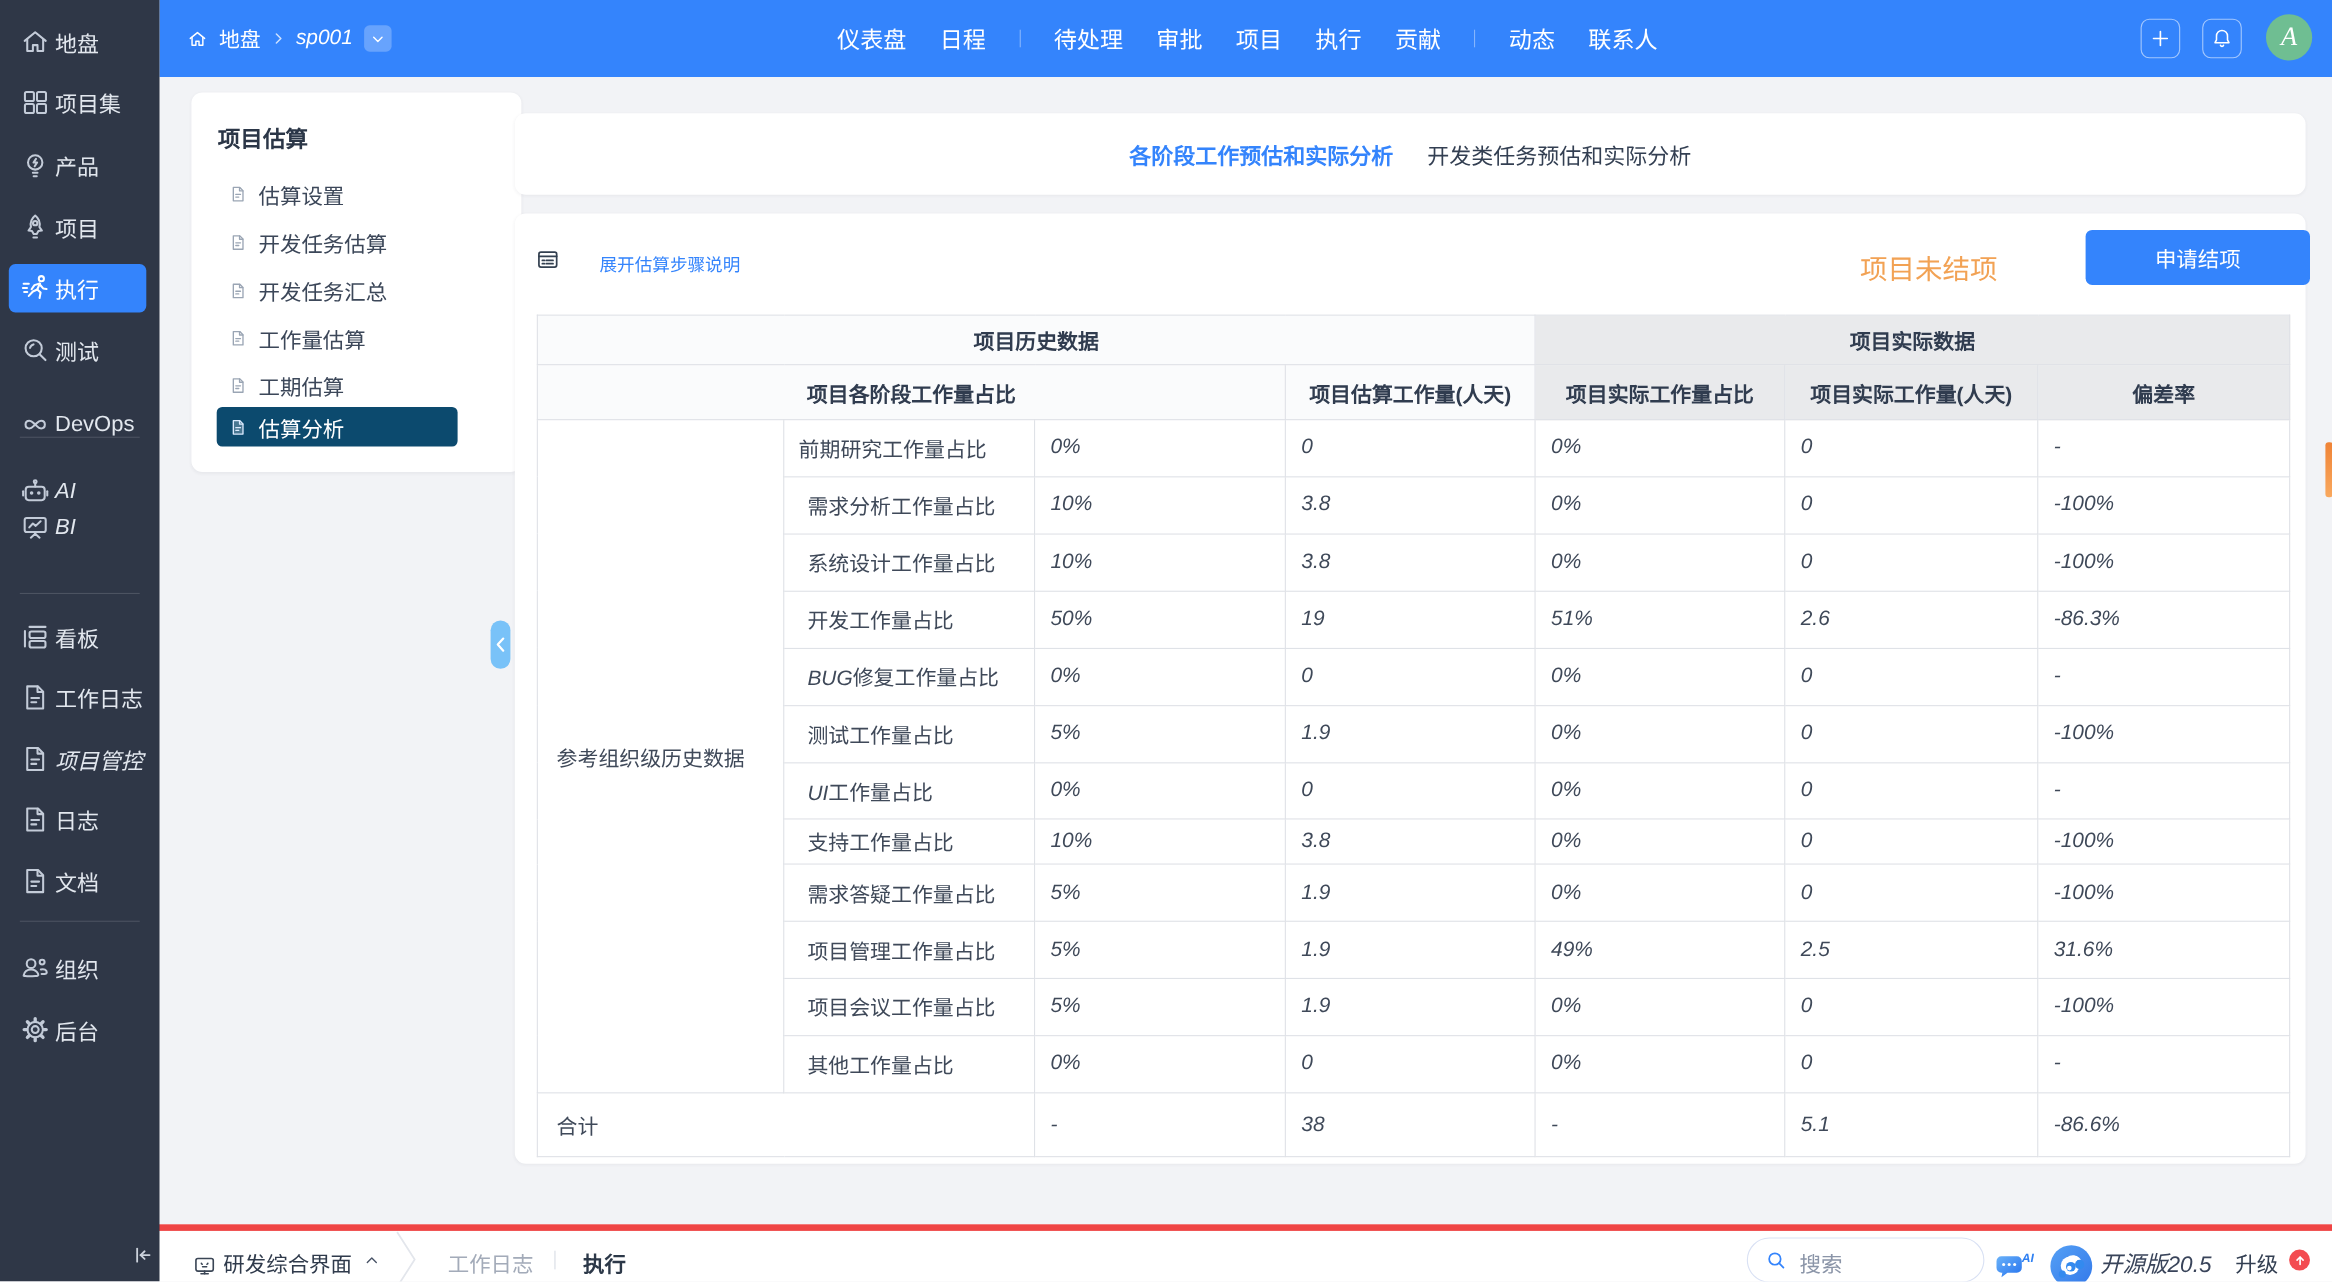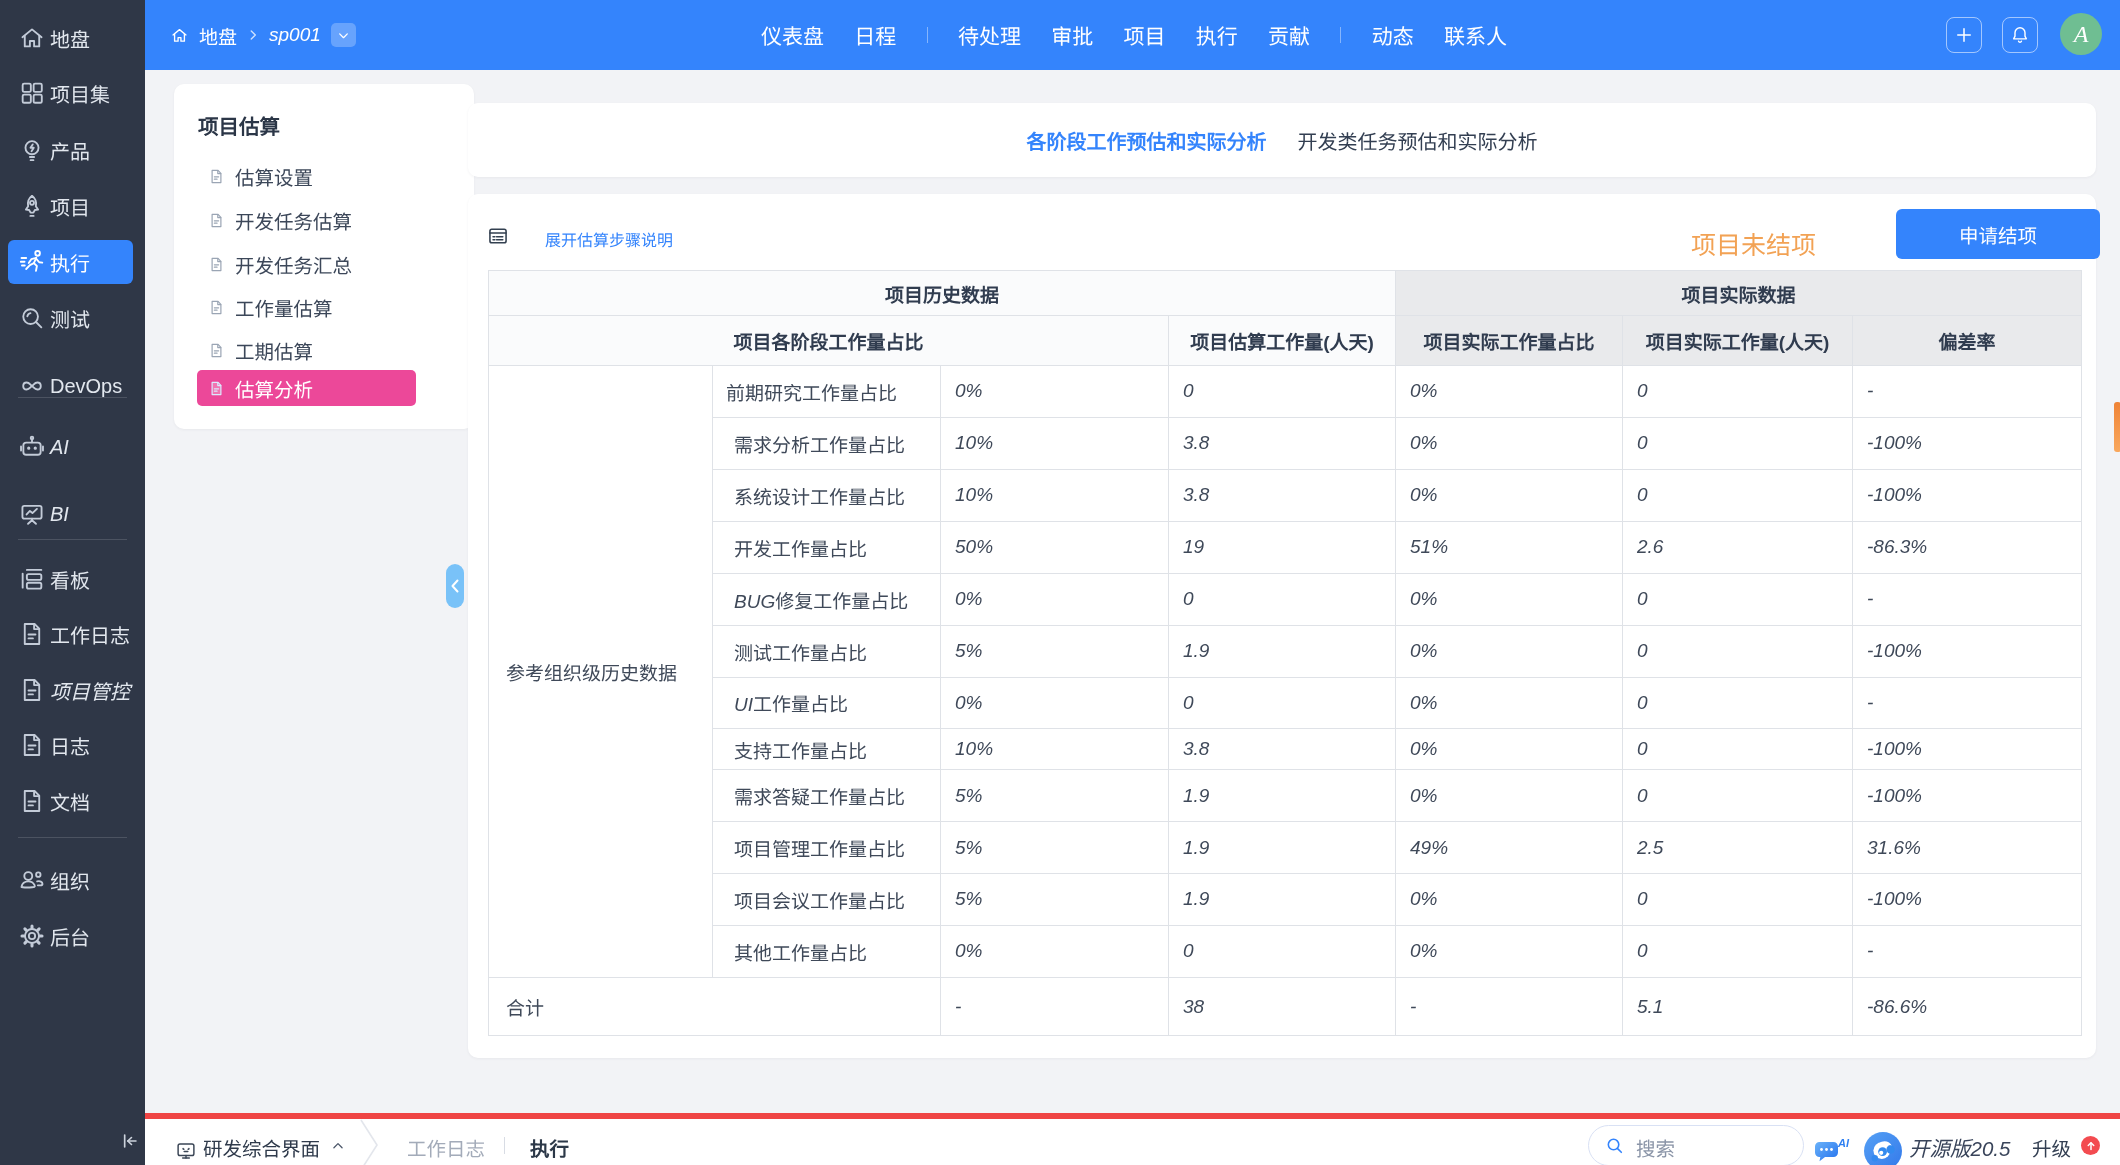--- a/index.html
+++ b/index.html
@@ -23,23 +23,23 @@
 .tb-btn { position:absolute; top:17px; width:36px; height:36px; border:1px solid rgba(255,255,255,0.55); border-radius:8px; }
 #avatar { position:absolute; left:1915px; top:13px; width:42px; height:42px; border-radius:50%; background:#6fbe92; color:#fff; font:italic 24px "Liberation Serif", serif; display:flex; align-items:center; justify-content:center; }
 
 .card { position:absolute; background:#fff; border-radius:10px; box-shadow:0 1px 3px rgba(30,40,60,0.05); }
 #menucard { left:174px; top:84px; width:300px; height:345px; }
 #tabcard { left:468px; top:103px; width:1628px; height:74px; }
 #maincard { left:468px; top:194px; width:1628px; height:864px; }
 .menu-item { position:absolute; left:23px; width:219px; height:36px; display:flex; align-items:center; font-size:19.5px; color:#3c4759; }
 .menu-item svg { position:absolute; left:11px; width:17px; height:17px; }
 .menu-item .mi-txt { position:absolute; left:38px; white-space:nowrap; }
-.menu-active { background:#ec4899; border-radius:5px; color:#fff; }
+.menu-active { background:#0c4a6e; border-radius:5px; color:#fff; }
 
-#tbl { position:absolute; left:20px; top:76px; border-collapse:collapse; table-layout:fixed; width:1593px;padding-left:40px; }
+#tbl { position:absolute; left:20px; top:92px; border-collapse:collapse; table-layout:fixed; width:1593px;padding-left:40px; }
 #tbl td { border:1px solid #dfe2e7; font-size:19px; color:#3f4959; padding:0 0 0 14px; vertical-align:middle; }
 #tbl .hd { font-weight:bold; color:#303c4f; text-align:center; padding:0; font-size:19px; }
 #tbl .hl { background:#fafbfc; }
 #tbl .hg { background:#e9eaec; }
 #tbl .it { font-style:italic; }
 
 #botbar { position:absolute; left:0; top:1113px; width:2120px; height:52px; background:#fff; border-top:6px solid #ef4444; z-index:3; }
 </style>
 </head>
 <body>
@@ -152,21 +152,21 @@
         <rect x="4.6" y="8.2" width="14.8" height="10.4" rx="2.4"></rect>
         <path d="M12 8V5.4"></path>
         <circle cx="12" cy="4.2" r="1.1"></circle>
         <circle cx="9.2" cy="13" r="0.6" fill="currentColor"></circle>
         <circle cx="14.8" cy="13" r="0.6" fill="currentColor"></circle>
         <path d="M2.6 11.6v3.4"></path>
         <path d="M21.4 11.6v3.4"></path>
       </svg>
       <span class="sd-txt"><i style="font-style:italic">AI</i></span>
     </div>
-<div class="sd-item" style="top:492px;">
+<div class="sd-item" style="top:457px;">
       <svg viewBox="0 0 24 24" fill="none" stroke="#c3cbd8" stroke-width="1.6" stroke-linecap="round" stroke-linejoin="round">
         <rect x="3.8" y="5" width="16.4" height="11" rx="1.6"></rect>
         <path d="M7.4 12.4l2.8-3 2.2 1.8 3.8-3.6"></path>
         <path d="M12 16v2"></path>
         <path d="M8.6 20.4 12 17.4l3.4 3"></path>
       </svg>
       <span class="sd-txt"><i style="font-style:italic">BI</i></span>
     </div>
 <div class="sd-item" style="top:557px;">
       <svg viewBox="0 0 24 24" fill="none" stroke="#c3cbd8" stroke-width="1.6" stroke-linecap="round" stroke-linejoin="round">

